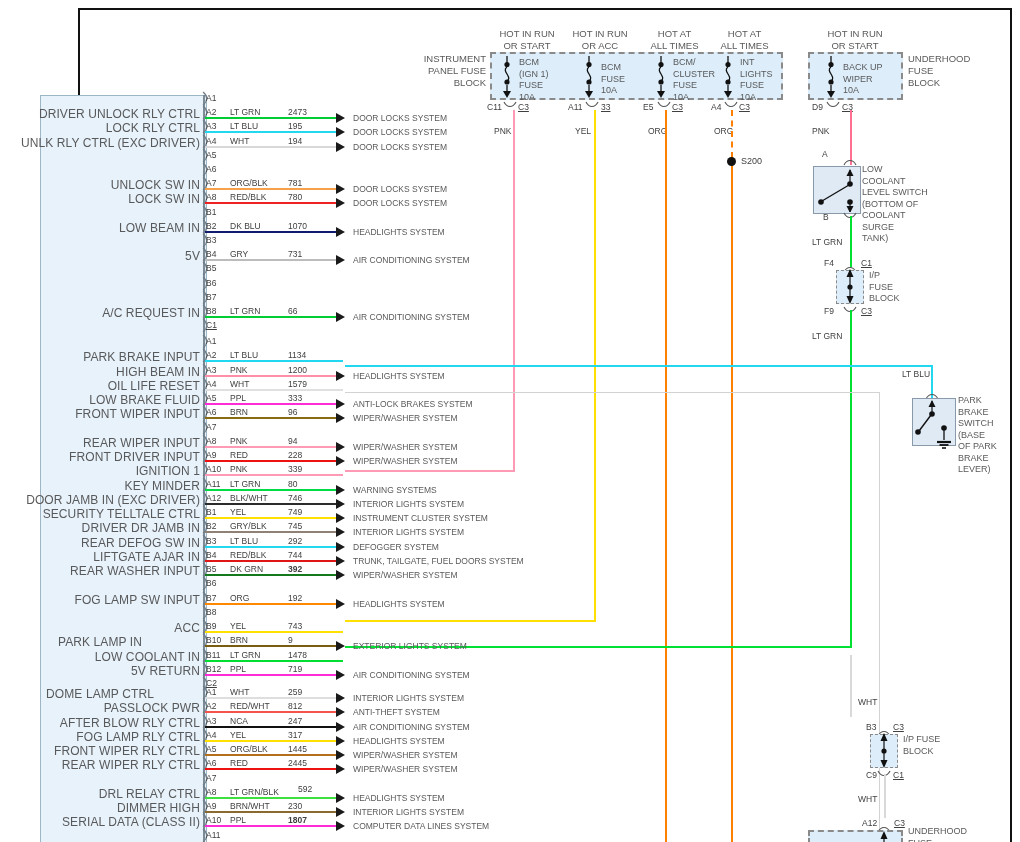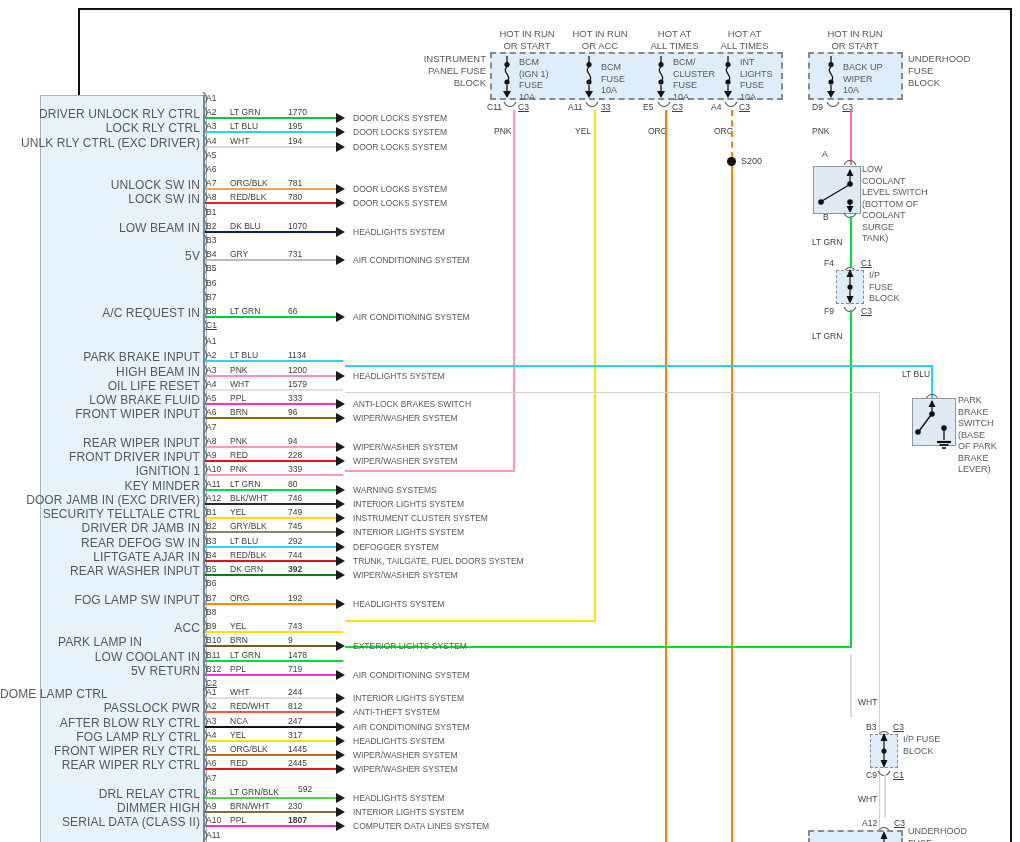--- a/index.html
+++ b/index.html
@@ -291,21 +291,21 @@
       <svg width="7" height="15" style="position: absolute; left: 202px; top: 91px;">
         <path d="M1 1 C6 5, 6 10, 1 14" stroke="#6f7d88" stroke-width="1.1" fill="none"></path>
       </svg>
       <div class="pin" style="left: 206px; top: 93px;">A1</div>
       <svg width="7" height="15" style="position: absolute; left: 202px; top: 105.2px;">
         <path d="M1 1 C6 5, 6 10, 1 14" stroke="#6f7d88" stroke-width="1.1" fill="none"></path>
       </svg>
       <div class="pin" style="left: 206px; top: 107.2px;">A2</div>
       <div class="lbl" style="left: 0px; width: 200px; text-align: right; top: 107.2px;">DRIVER UNLOCK RLY CTRL</div>
       <div class="wcol" style="left: 230px; top: 107.2px;">LT GRN</div>
-      <div class="wnum" style="left: 288px; top: 107.2px;">1770</div>
+      <div class="wnum" style="left: 288px; top: 107.2px;">2473</div>
       <div class="wire" style="left: 205px; top: 117.2px; width: 138px; background: rgb(0, 204, 51);"></div>
       <div class="arrow" style="left: 336px; top: 113.2px;"></div>
       <div class="dest" style="left: 353px; top: 113.2px;">DOOR LOCKS SYSTEM</div>
       <svg width="7" height="15" style="position: absolute; left: 202px; top: 119.4px;">
         <path d="M1 1 C6 5, 6 10, 1 14" stroke="#6f7d88" stroke-width="1.1" fill="none"></path>
       </svg>
       <div class="pin" style="left: 206px; top: 121.4px;">A3</div>
       <div class="lbl" style="left: 0px; width: 200px; text-align: right; top: 121.4px;">LOCK RLY CTRL</div>
       <div class="wcol" style="left: 230px; top: 121.4px;">LT BLU</div>
       <div class="wnum" style="left: 288px; top: 121.4px;">195</div>
@@ -436,21 +436,21 @@
       <div class="wire" style="left: 205px; top: 388.75px; width: 138px; background: rgb(224, 224, 224);"></div>
       <svg width="7" height="15" style="position: absolute; left: 202px; top: 391px;">
         <path d="M1 1 C6 5, 6 10, 1 14" stroke="#6f7d88" stroke-width="1.1" fill="none"></path>
       </svg>
       <div class="pin" style="left: 206px; top: 393px;">A5</div>
       <div class="lbl" style="left: 0px; width: 200px; text-align: right; top: 393px;">LOW BRAKE FLUID</div>
       <div class="wcol" style="left: 230px; top: 393px;">PPL</div>
       <div class="wnum" style="left: 288px; top: 393px;">333</div>
       <div class="wire" style="left: 205px; top: 403px; width: 138px; background: rgb(255, 43, 214);"></div>
       <div class="arrow" style="left: 336px; top: 399px;"></div>
-      <div class="dest" style="left: 353px; top: 399px;">ANTI-LOCK BRAKES SWITCH</div>
+      <div class="dest" style="left: 353px; top: 399px;">ANTI-LOCK BRAKES SYSTEM</div>
       <svg width="7" height="15" style="position: absolute; left: 202px; top: 405.25px;">
         <path d="M1 1 C6 5, 6 10, 1 14" stroke="#6f7d88" stroke-width="1.1" fill="none"></path>
       </svg>
       <div class="pin" style="left: 206px; top: 407.25px;">A6</div>
       <div class="lbl" style="left: 0px; width: 200px; text-align: right; top: 407.25px;">FRONT WIPER INPUT</div>
       <div class="wcol" style="left: 230px; top: 407.25px;">BRN</div>
       <div class="wnum" style="left: 288px; top: 407.25px;">96</div>
       <div class="wire" style="left: 205px; top: 417.25px; width: 138px; background: rgb(138, 106, 18);"></div>
       <div class="arrow" style="left: 336px; top: 413.25px;"></div>
       <div class="dest" style="left: 353px; top: 413.25px;">WIPER/WASHER SYSTEM</div>
@@ -611,23 +611,23 @@
       <div class="arrow" style="left: 336px; top: 669.75px;"></div>
       <div class="dest" style="left: 353px; top: 669.75px;">AIR CONDITIONING SYSTEM</div>
       <div class="pin u" style="left: 206px; top: 678px;">C2</div>
       <svg width="7" height="15" style="position: absolute; left: 202px; top: 676px;">
         <path d="M1 1 C6 5, 6 10, 1 14" stroke="#6f7d88" stroke-width="1.1" fill="none"></path>
       </svg>
       <svg width="7" height="15" style="position: absolute; left: 202px; top: 685px;">
         <path d="M1 1 C6 5, 6 10, 1 14" stroke="#6f7d88" stroke-width="1.1" fill="none"></path>
       </svg>
       <div class="pin" style="left: 206px; top: 687px;">A1</div>
-      <div class="lbl" style="left: 0px; width: 200px; text-align: left; top: 687px;">DOME LAMP CTRL</div>
+      <div class="lbl" style="left: 0px; width: 200px; text-align: center; top: 687px;">DOME LAMP CTRL</div>
       <div class="wcol" style="left: 230px; top: 687px;">WHT</div>
-      <div class="wnum" style="left: 288px; top: 687px;">244</div>
+      <div class="wnum" style="left: 288px; top: 687px;">259</div>
       <div class="wire" style="left: 205px; top: 697px; width: 138px; background: rgb(222, 222, 222);"></div>
       <div class="arrow" style="left: 336px; top: 693px;"></div>
       <div class="dest" style="left: 353px; top: 693px;">INTERIOR LIGHTS SYSTEM</div>
       <svg width="7" height="15" style="position: absolute; left: 202px; top: 699.25px;">
         <path d="M1 1 C6 5, 6 10, 1 14" stroke="#6f7d88" stroke-width="1.1" fill="none"></path>
       </svg>
       <div class="pin" style="left: 206px; top: 701.25px;">A2</div>
       <div class="lbl" style="left: 0px; width: 200px; text-align: right; top: 701.25px;">PASSLOCK PWR</div>
       <div class="wcol" style="left: 230px; top: 701.25px;">RED/WHT</div>
       <div class="wnum" style="left: 288px; top: 701.25px;">812</div>

